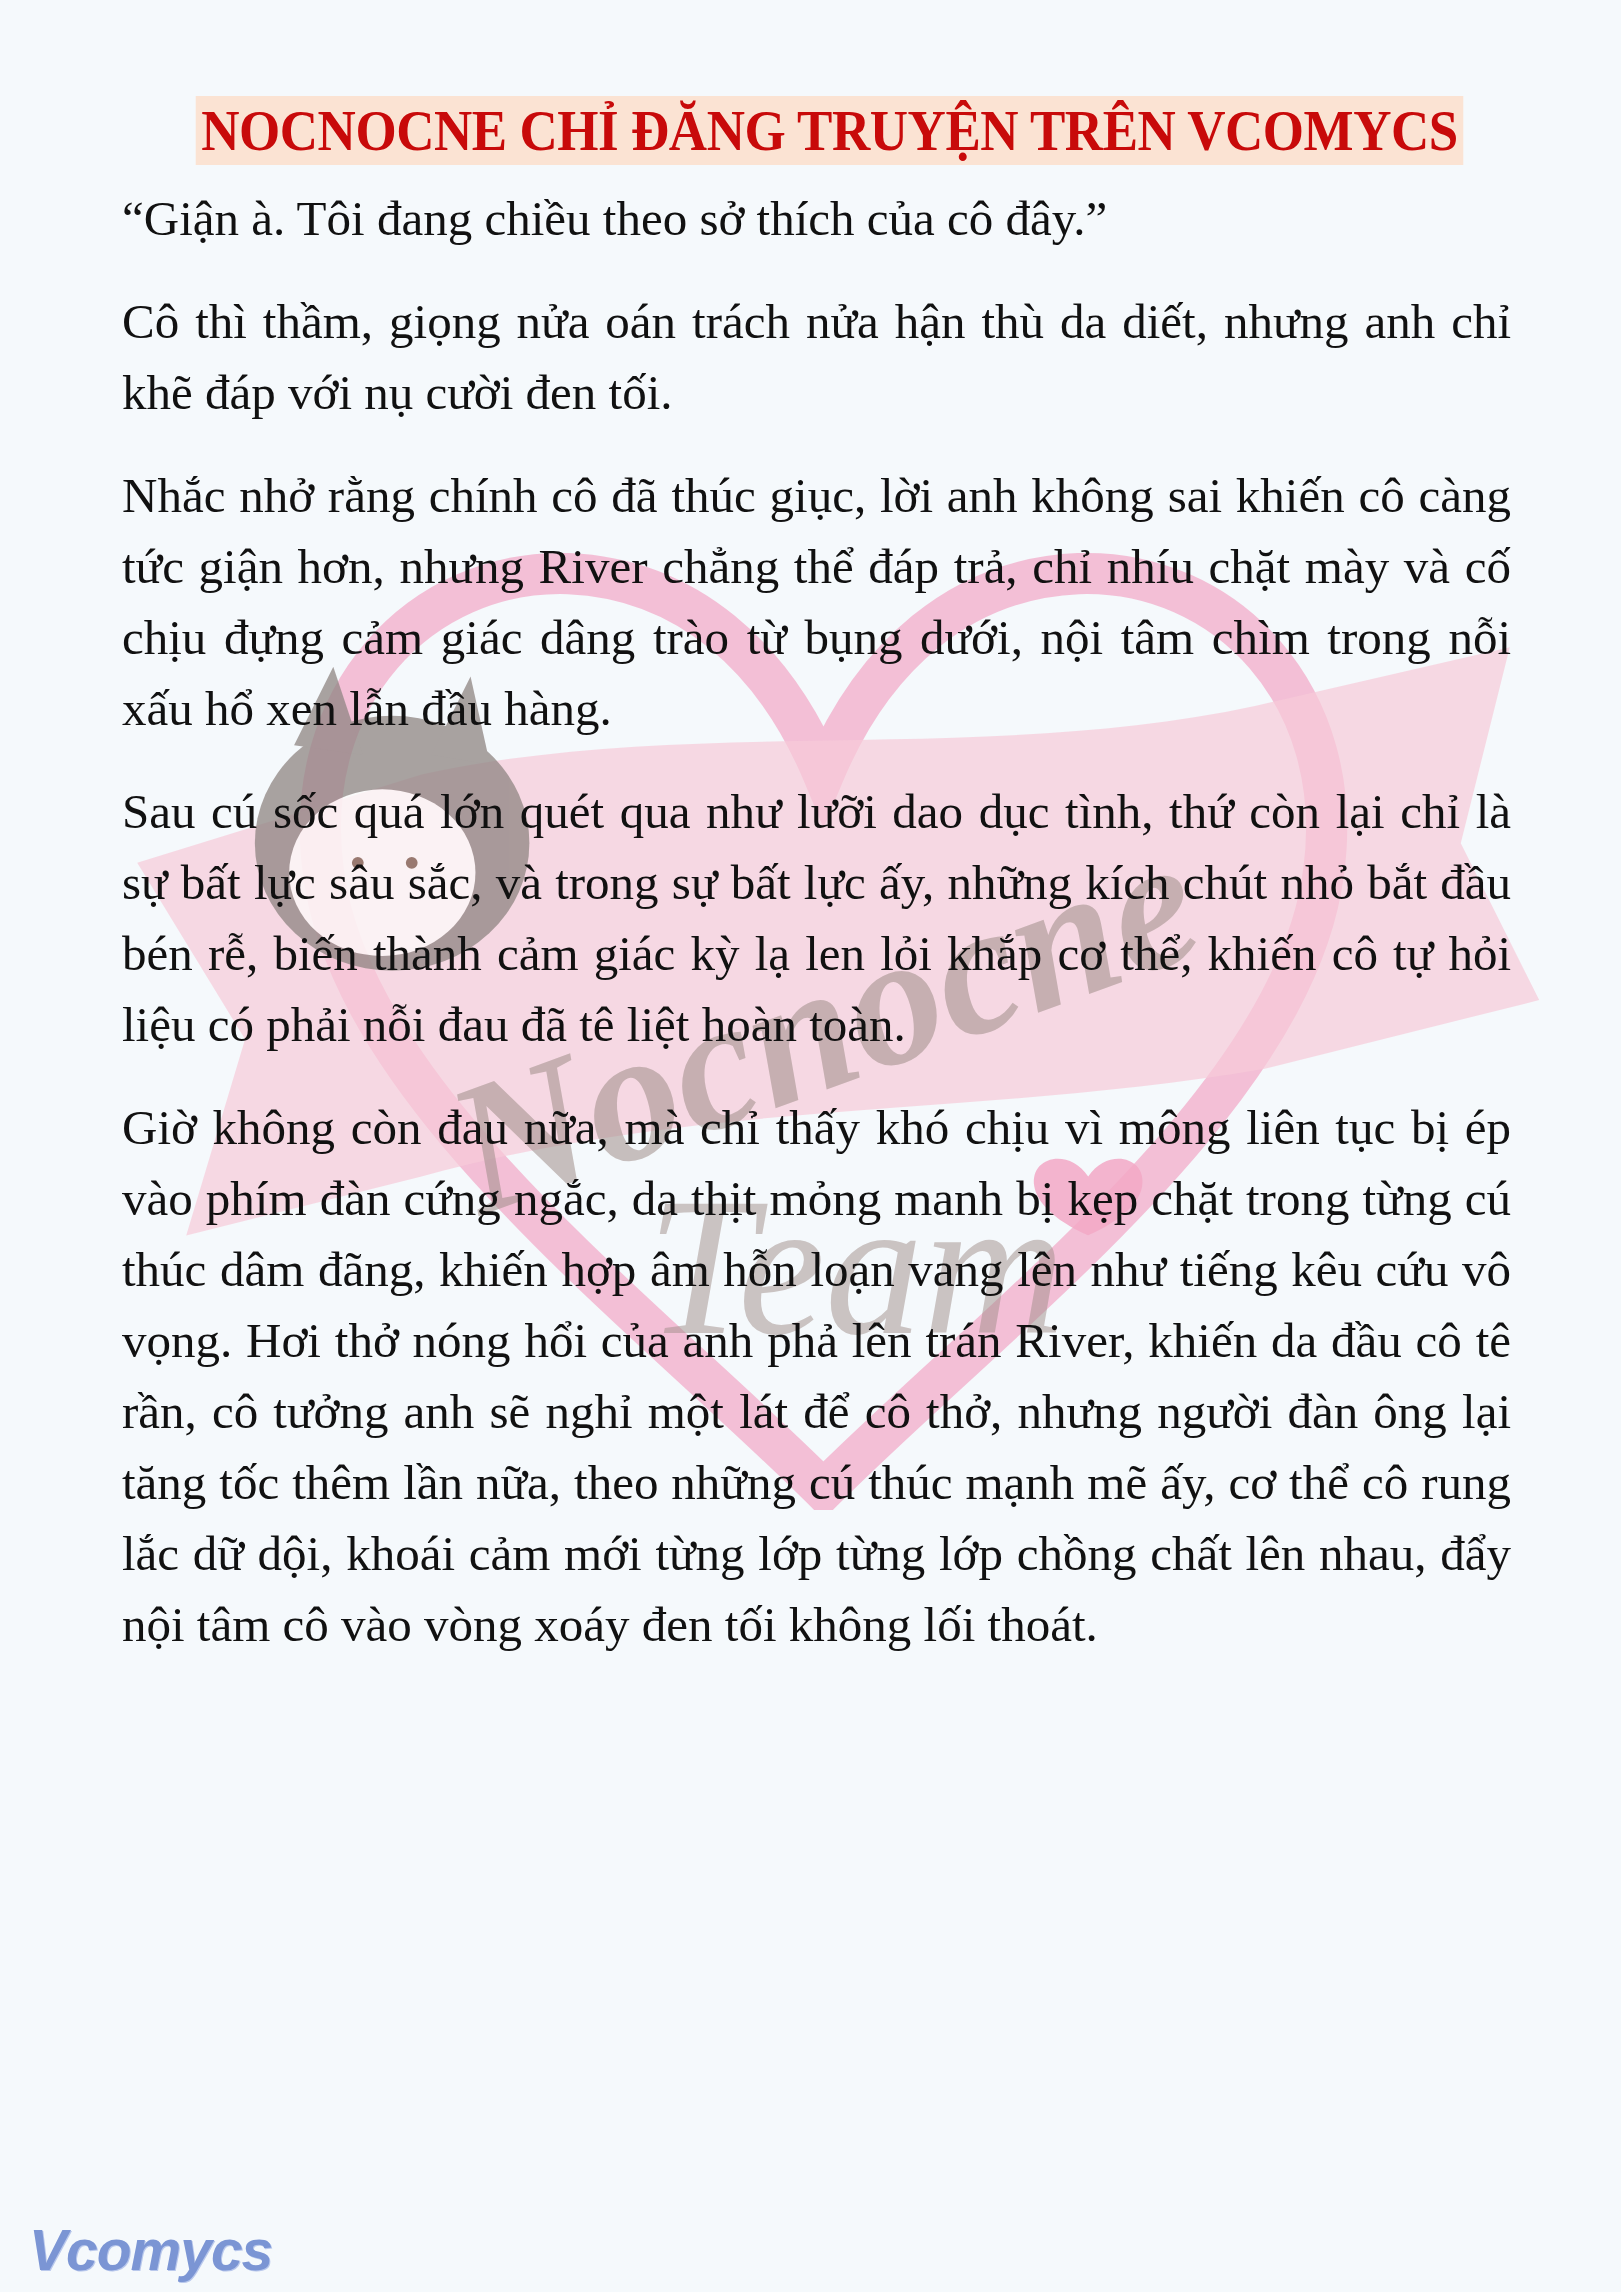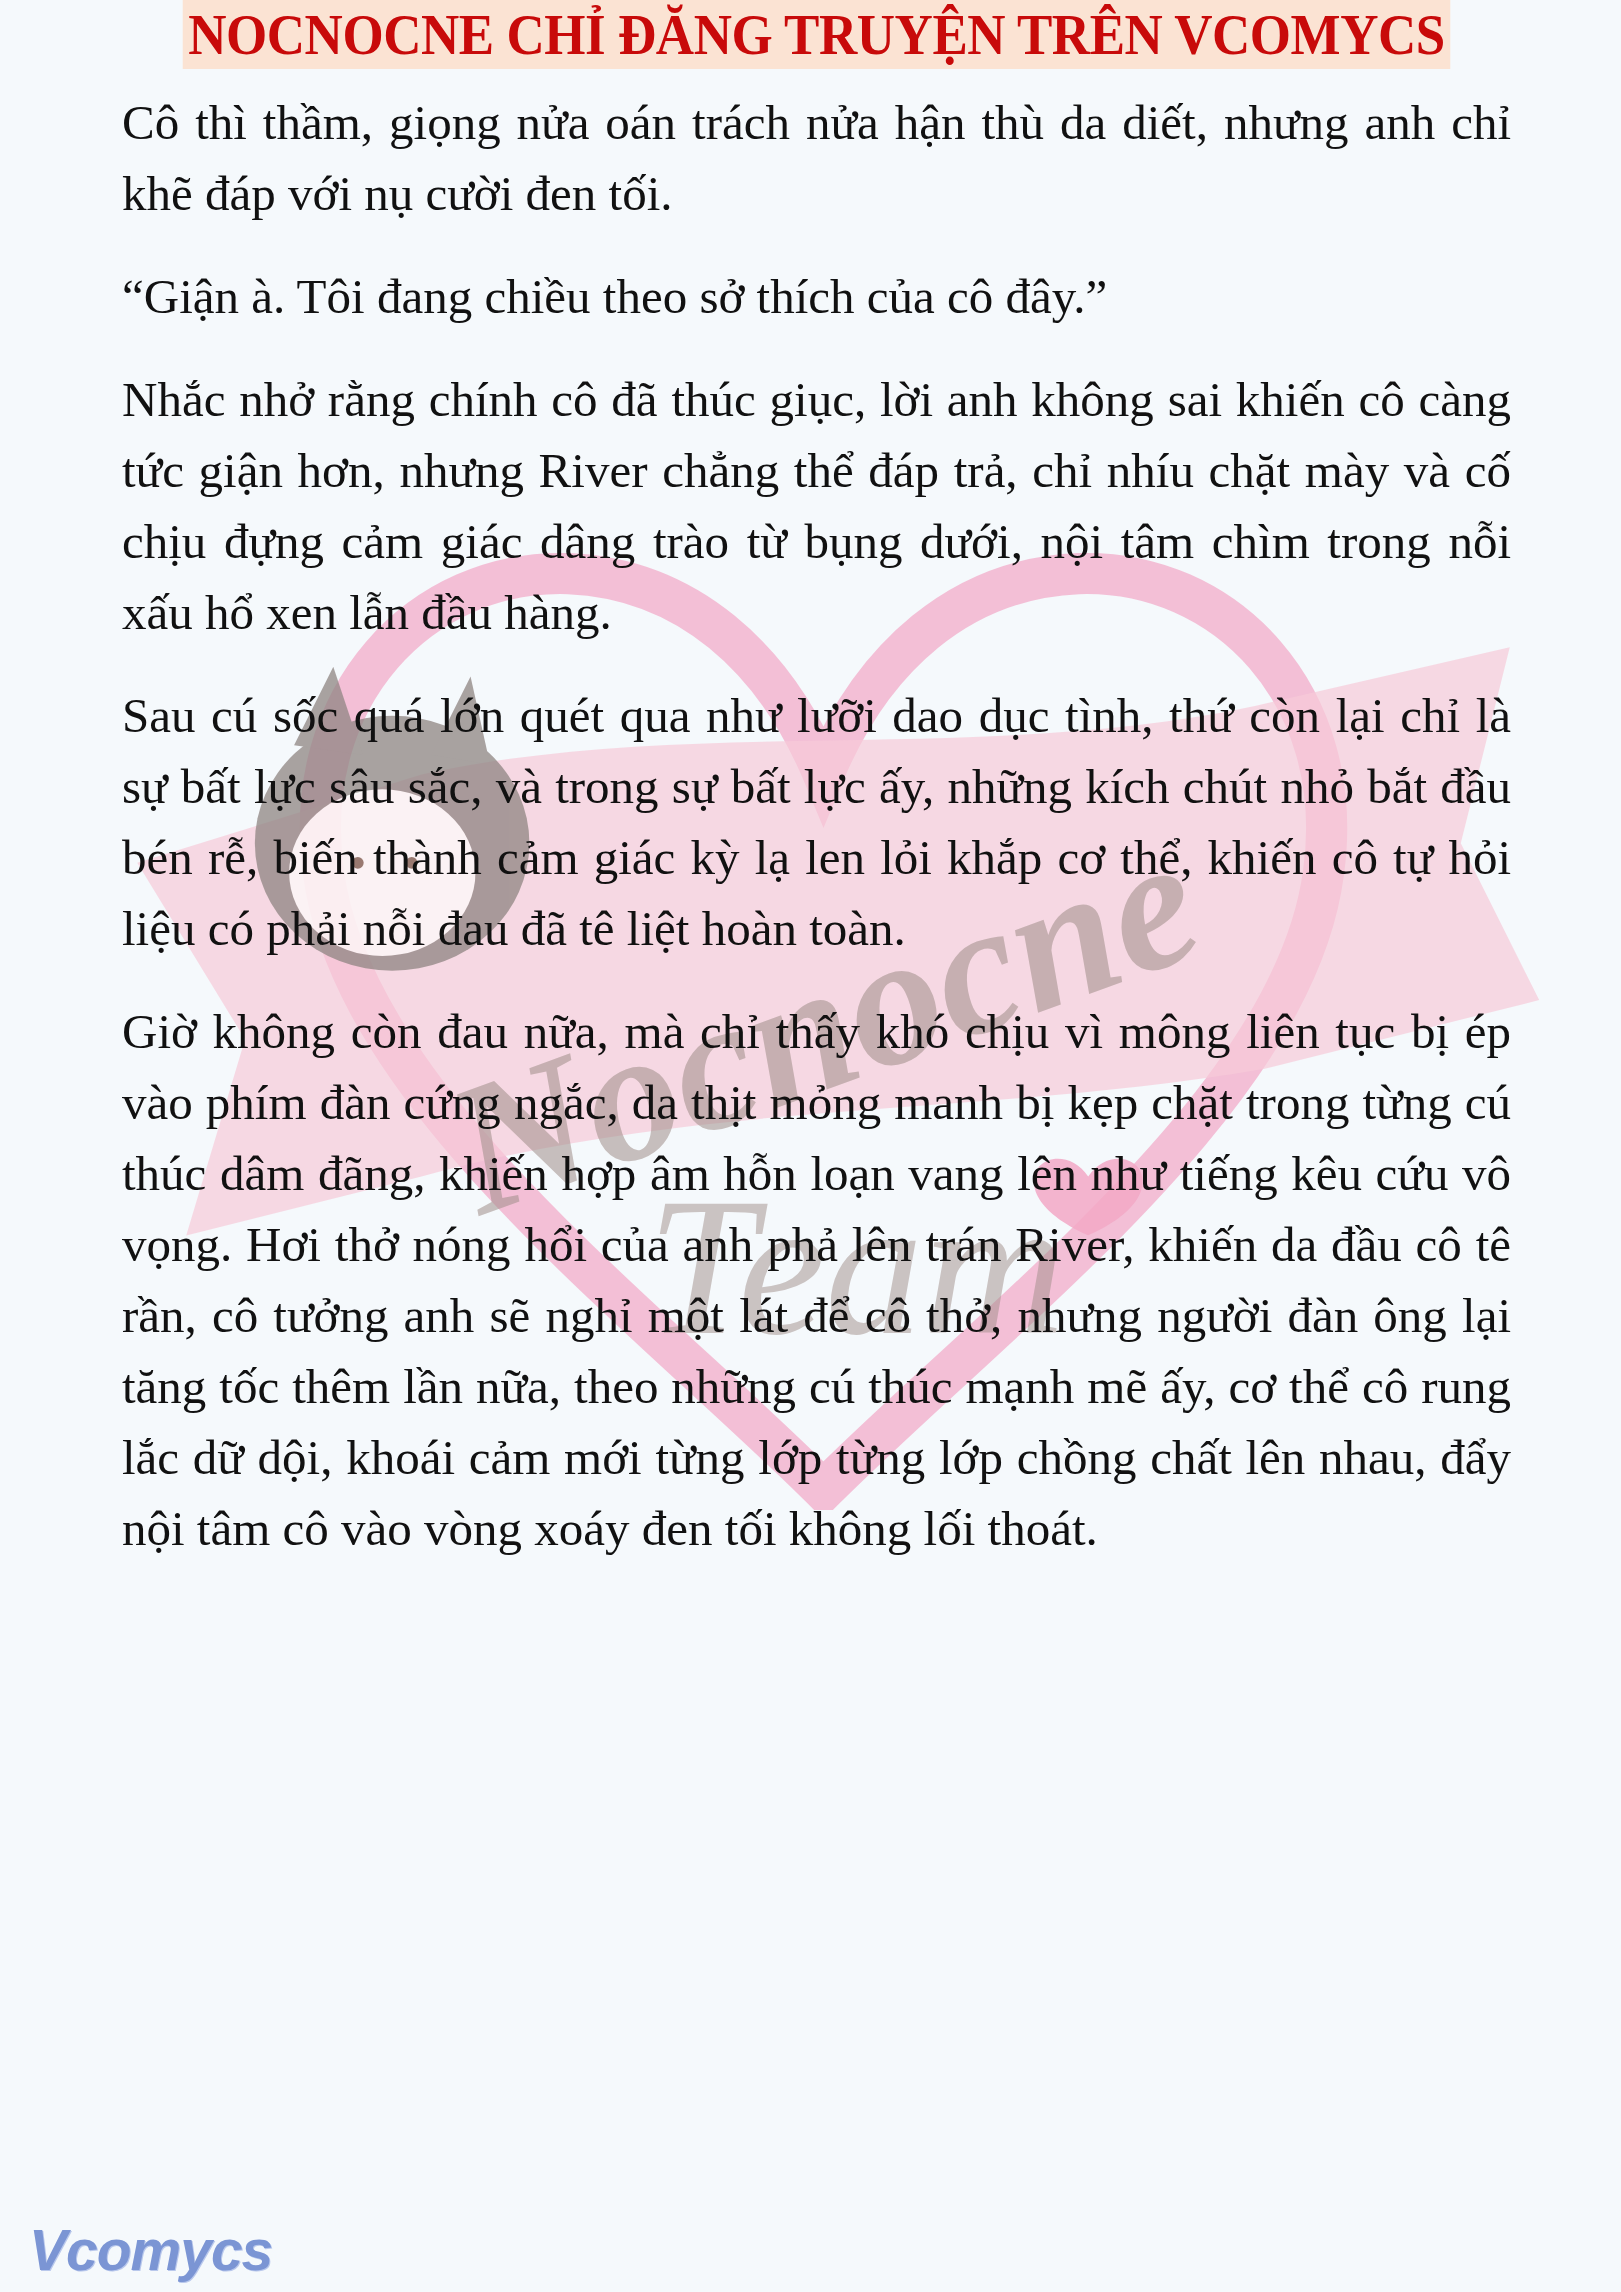--- a/index.html
+++ b/index.html
@@ -20,21 +20,22 @@
       pointer-events: none;
       z-index: 0;
     }
     .page {
       position: relative;
       z-index: 1;
       padding-left: 122px;
       padding-right: 110px;
     }
     .header-wrap {
-      text-align: center;
+      text-align: right;
+      padding-top: 96px;
     }
     .header {
       display: inline-block;
       background: #fbe3d3;
       color: #c80a0a;
       font-family: "Liberation Serif", serif;
       font-weight: bold;
       font-size: 57px;
       line-height: 69px;
       padding: 0 5.9px;
@@ -88,22 +89,22 @@
   <text x="330" y="560" font-family="Liberation Serif, serif" font-style="italic" font-weight="bold" font-size="190" fill="#a08f8a" opacity="0.55" transform="rotate(-20 700 450)">Nocnocne</text>
   <text x="560" y="800" font-family="Liberation Serif, serif" font-style="italic" font-size="200" fill="#a08f8a" opacity="0.5">Team</text>
 </svg>
 
 <div class="page">
   <div class="header-wrap">
     <span class="header">NOCNOCNE CHỈ ĐĂNG TRUYỆN TRÊN VCOMYCS</span>
   </div>
 
   <div class="body-text">
+    <p>“Giận à. Tôi đang chiều theo sở thích của cô đây.”</p>
     <p>Cô thì thầm, giọng nửa oán trách nửa hận thù da diết, nhưng anh chỉ khẽ đáp với nụ cười đen tối.</p>
-    <p>“Giận à. Tôi đang chiều theo sở thích của cô đây.”</p>
     <p>Nhắc nhở rằng chính cô đã thúc giục, lời anh không sai khiến cô càng tức giận hơn, nhưng River chẳng thể đáp trả, chỉ nhíu chặt mày và cố chịu đựng cảm giác dâng trào từ bụng dưới, nội tâm chìm trong nỗi xấu hổ xen lẫn đầu hàng.</p>
     <p>Sau cú sốc quá lớn quét qua như lưỡi dao dục tình, thứ còn lại chỉ là sự bất lực sâu sắc, và trong sự bất lực ấy, những kích chút nhỏ bắt đầu bén rễ, biến thành cảm giác kỳ lạ len lỏi khắp cơ thể, khiến cô tự hỏi liệu có phải nỗi đau đã tê liệt hoàn toàn.</p>
     <p>Giờ không còn đau nữa, mà chỉ thấy khó chịu vì mông liên tục bị ép vào phím đàn cứng ngắc, da thịt mỏng manh bị kẹp chặt trong từng cú thúc dâm đãng, khiến hợp âm hỗn loạn vang lên như tiếng kêu cứu vô vọng. Hơi thở nóng hổi của anh phả lên trán River, khiến da đầu cô tê rần, cô tưởng anh sẽ nghỉ một lát để cô thở, nhưng người đàn ông lại tăng tốc thêm lần nữa, theo những cú thúc mạnh mẽ ấy, cơ thể cô rung lắc dữ dội, khoái cảm mới từng lớp từng lớp chồng chất lên nhau, đẩy nội tâm cô vào vòng xoáy đen tối không lối thoát.</p>
   </div>
 </div>
 
 <div class="footer-logo">Vcomycs</div>
 
 
 </body></html>

